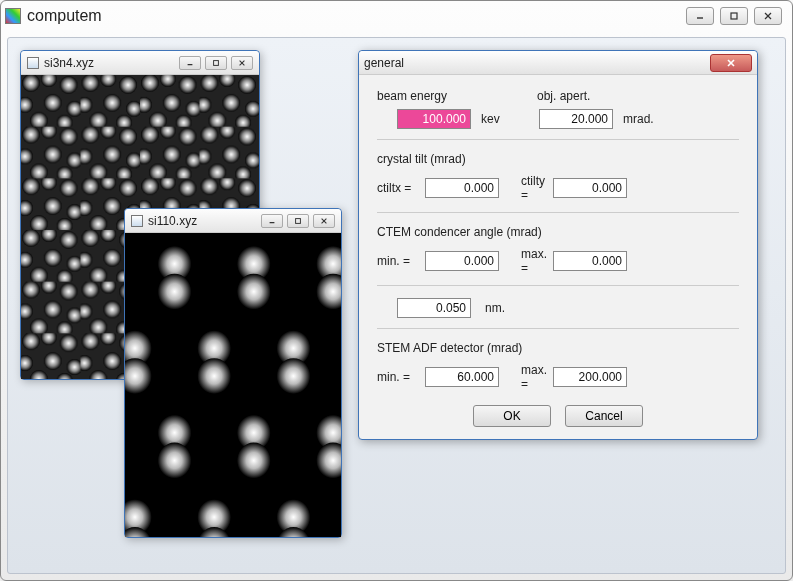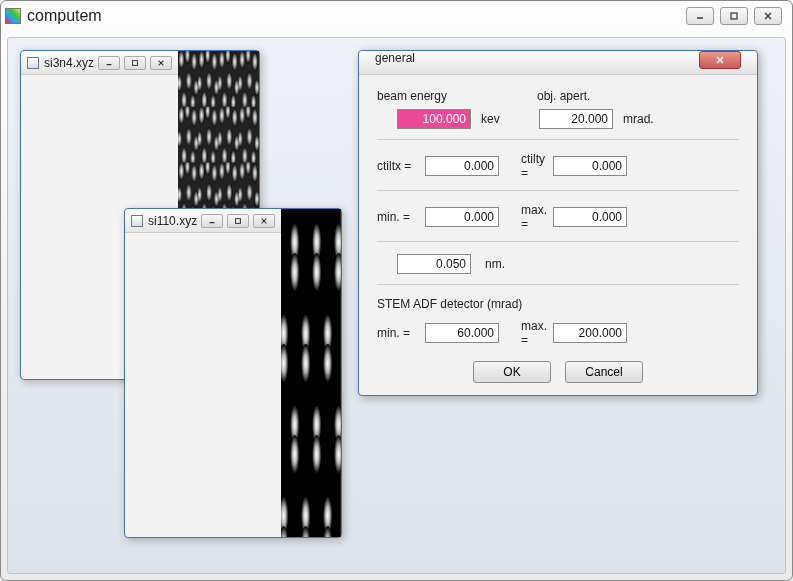--- a/index.html
+++ b/index.html
@@ -13,31 +13,31 @@
 .titlebar .spacer { flex: 1; }
 .win-btn-group { display: flex; gap: 6px; margin-right: 6px; }
 .win-btn { width: 28px; height: 18px; border: 1px solid #999; border-radius: 3px; background: linear-gradient(#fafafa,#e0e0e0); font-size: 11px; display: flex; align-items: center; justify-content: center; cursor: pointer; color:#333;}
 .win-btn svg { width:10px; height:10px; }
 
 .menubar { height: 22px; background: linear-gradient(#f7f7f7,#ededed); border-top:1px solid #fff; border-bottom:1px solid #ccc; display:flex; align-items:center; padding:0 10px; gap:18px; font-size:12px; color:#333;}
 .menu-item { cursor:pointer; }
 
 .mdi-area { flex:1; background: linear-gradient(#eef2f7,#dde3ea); margin:6px; border:1px solid #bcc3ce; border-radius:3px; position:relative; overflow:hidden;}
 
-.child-window { position:absolute; border:1px solid #3f74b8; border-radius:4px; background:#f4f4f4; box-shadow:2px 2px 8px rgba(0,0,0,.25); display:flex; flex-direction:row;}
+.child-window { position:absolute; border:1px solid #3f74b8; border-radius:4px; background:#f4f4f4; box-shadow:2px 2px 8px rgba(0,0,0,.25); display:flex; flex-direction:column;}
 .child-titlebar { height:24px; background:linear-gradient(#fdfdfd,#e5e5e5); display:flex; align-items:center; padding:0 6px; font-size:12px; color:#222; border-bottom:1px solid #ccc; border-top-left-radius:4px; border-top-right-radius:4px;}
 .child-titlebar .spacer{flex:1;}
 .child-btn{width:22px;height:14px;border:1px solid #aaa;border-radius:2px;background:linear-gradient(#f8f8f8,#ddd);margin-left:4px;display:flex;align-items:center;justify-content:center;font-size:9px;cursor:pointer;color:#333;}
 .doc-icon{width:12px;height:12px;border:1px solid #777;background:linear-gradient(#fff,#cde);margin-right:5px;}
 .child-content{flex:1;overflow:hidden;}
 .sim-canvas{width:100%;height:100%;display:block;}
 
 
 .dialog { position:absolute; border:1px solid #3f74b8; border-radius:4px; background:#f2f2f2; box-shadow:2px 2px 10px rgba(0,0,0,.3); display:flex; flex-direction:column;}
-.dlg-titlebar{height:24px;background:linear-gradient(#fefefe,#e3e3e3);display:flex;align-items:flex-start;padding:0 16px;font-size:12px;color:#222;border-bottom:1px solid #ccc;border-top-left-radius:4px;border-top-right-radius:4px;}
+.dlg-titlebar{height:24px;background:linear-gradient(#fefefe,#e3e3e3);display:flex;align-items:center;padding:0 5px;font-size:12px;color:#222;border-bottom:1px solid #ccc;border-top-left-radius:4px;border-top-right-radius:4px;}
 .dlg-titlebar .spacer{flex:1;}
 .close-btn{width:42px;height:18px;border:1px solid #a33;border-radius:3px;background:linear-gradient(#e98,#c65a5a);display:flex;align-items:center;justify-content:center;cursor:pointer;}
 .close-btn svg{stroke:#fff;}
 .dlg-body{padding:14px 18px 12px 18px;font-size:12px;color:#222;}
 .row{display:flex;align-items:center;margin-bottom:0;}
 .dlg-body hr{border:none;border-top:1px solid #ccc;margin:10px 0 12px 0;}
 .lbl{display:inline-block;}
 .field{height:20px;border:1px solid #888;background:#fff;padding:1px 4px;font-size:12px;color:#111;width:74px;text-align:right;}
 .field.sel{background:#ec4899;color:#fff;}
 .section-title{margin-bottom:8px;}
@@ -195,28 +195,30 @@
         <div class="row" style="margin-top:6px;">
           <div style="width:20px;"></div>
           <input class="field sel" value="100.000" style="">
           <span style="width:44px;padding-left:10px;">kev</span>
           <div style="width:24px;"></div>
           <input class="field" value="20.000" style="">
           <span style="padding-left:10px;">mrad.</span>
         </div>
 
         <hr>
+        <div class="section-title">crystal tilt (mrad)</div>
         <div class="row">
           <span style="width:48px;">ctiltx =</span>
           <input class="field" value="0.000" style="">
           <span style="width:54px;padding-left:22px;">ctilty =</span>
           <input class="field" value="0.000" style="">
         </div>
 
         <hr>
+        <div class="section-title">CTEM condencer angle (mrad)</div>
         <div class="row">
           <span style="width:48px;">min. =</span>
           <input class="field" value="0.000" style="">
           <span style="width:54px;padding-left:22px;">max. =</span>
           <input class="field" value="0.000" style="">
         </div>
 
         <hr>
         <div class="row">
           <div style="width:20px;"></div>

